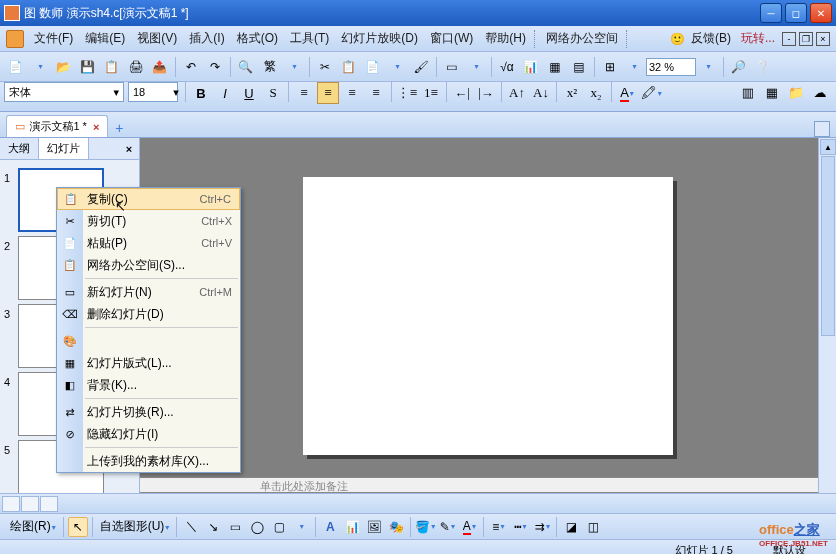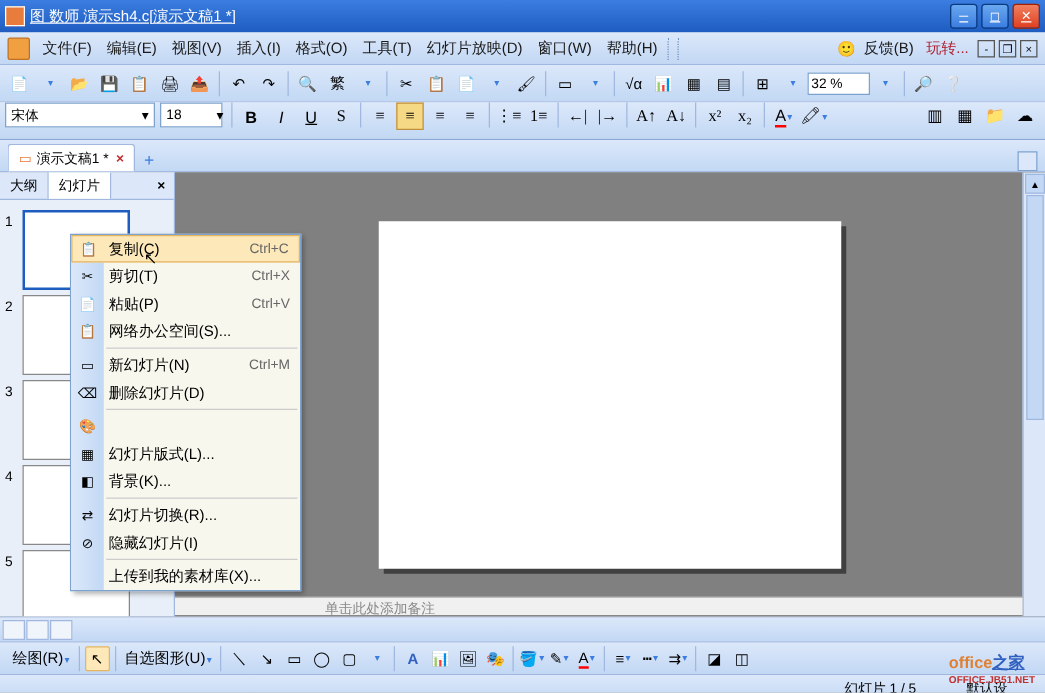--- a/index.html
+++ b/index.html
@@ -1,19 +1,19 @@
 <!DOCTYPE html>
 <html><head>
 <meta charset="utf-8">
 <style>
 * { margin: 0; padding: 0; box-sizing: border-box; font-family: "Microsoft YaHei", SimSun, Arial, sans-serif; }
 body { width: 836px; height: 554px; background: #fff; overflow: hidden; position: relative; }
 
 
-.titlebar { height: 26px; background: linear-gradient(#3b7de0,#1e5cc0); display: flex; align-items: center; padding: 0 4px; color: #fff; font-size: 12px; text-decoration: underline; }
+.titlebar { height: 26px; background: linear-gradient(#3b7de0,#1e5cc0); display: flex; align-items: center; padding: 0 4px; color: #fff; font-size: 12px; }
 .titlebar .icon { width: 16px; height: 16px; background: #e87c3c; margin-right: 4px; border: 1px solid #fff; }
 .titlebar .title { flex: 1; }
 .titlebar .winbtn { width: 22px; height: 20px; border: 1px solid #0a3a80; background: linear-gradient(#6aa8f0,#3b7de0); margin-left: 3px; display:flex; align-items:center; justify-content:center; font-size:10px; color:#fff; border-radius:3px;}
 .titlebar .close { background: linear-gradient(#f08060,#e04020); border-color:#a02000;}
 
 
 .menubar { height: 26px; background: linear-gradient(#dce8fa,#c2d8f4); display: flex; align-items: center; padding: 4px 6px; font-size: 12px; border-bottom:1px solid #a0b8e0;}
 .menubar .app-icon { width:18px; height:18px; background:#f0a040; border:1px solid #c07020; border-radius:2px; margin-right:4px;}
 .menubar .mitem { padding: 3px 6px; cursor:default; color:#1a1a1a;}
 .menubar .sep { width:4px; height:18px; border-left:1px dotted #7090c0; margin:0 2px;}
@@ -110,20 +110,21 @@
   <div class="mitem">文件(F)</div>
   <div class="mitem">编辑(E)</div>
   <div class="mitem">视图(V)</div>
   <div class="mitem">插入(I)</div>
   <div class="mitem">格式(O)</div>
   <div class="mitem">工具(T)</div>
   <div class="mitem">幻灯片放映(D)</div>
   <div class="mitem">窗口(W)</div>
   <div class="mitem">帮助(H)</div>
   <div class="sep"></div>
+  <div class="mitem">网络办公空间</div>
   <div class="sep"></div>
   <div class="right">
     <span>🙂</span>
     <div class="mitem">反馈(B)</div>
     <div class="mitem link">玩转...</div>
     <div class="sysbtn">-</div>
     <div class="sysbtn">❐</div>
     <div class="sysbtn">×</div>
   </div>
 </div>

